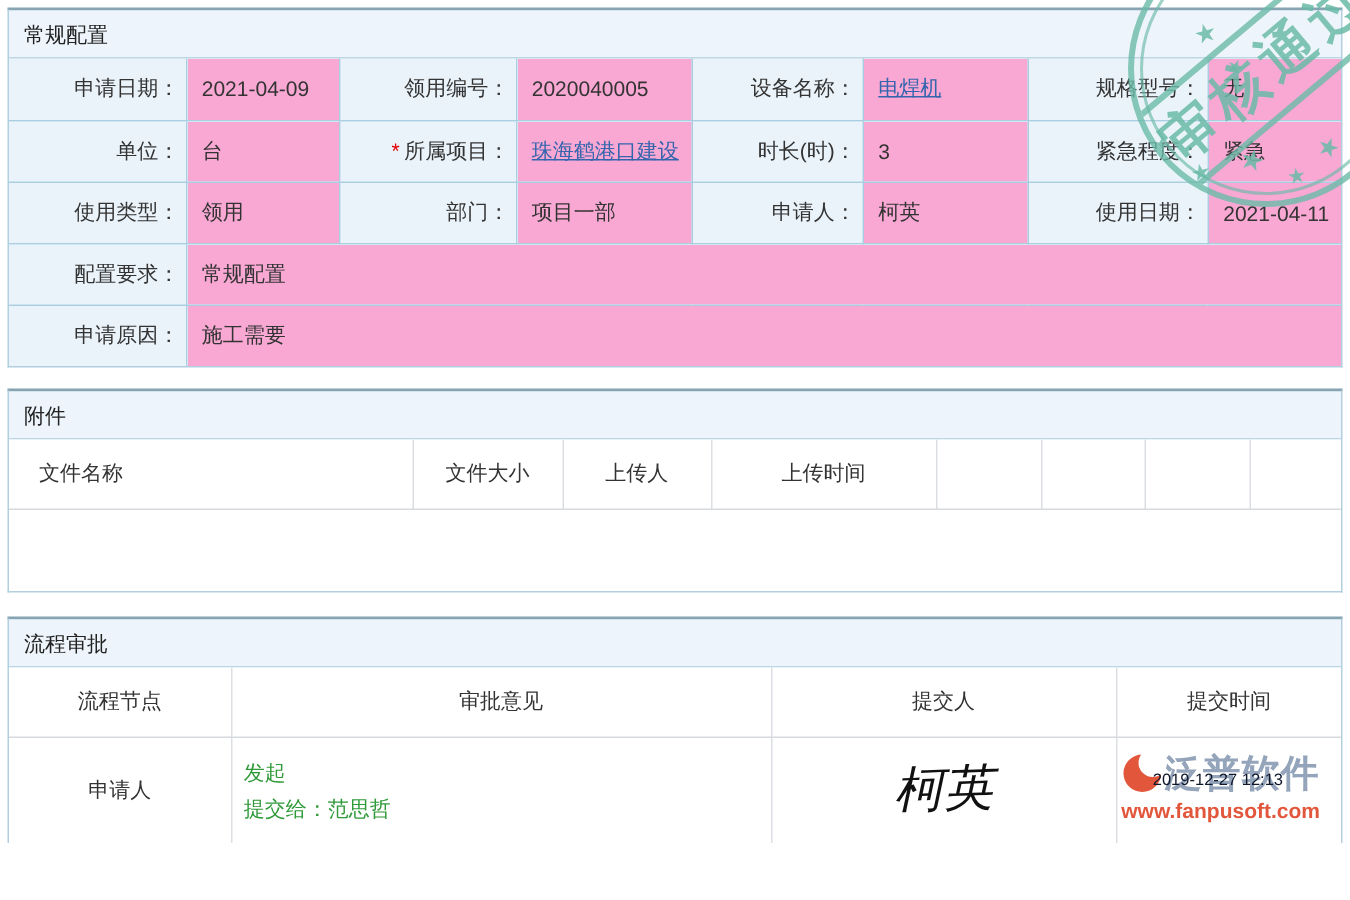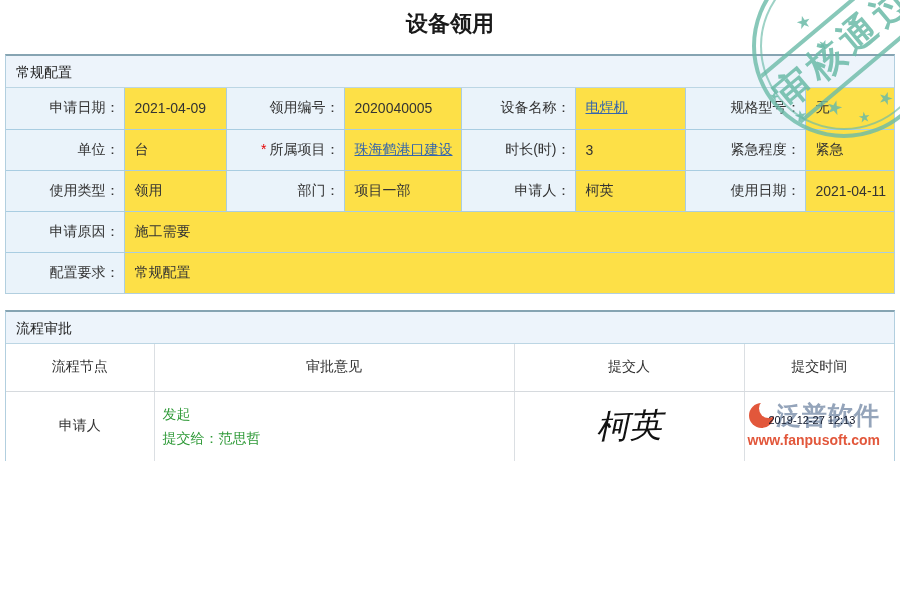--- a/index.html
+++ b/index.html
@@ -15,21 +15,21 @@
 
   table { border-collapse:collapse; table-layout:fixed; width:100%; }
 
   
   .info-table td { height:41px; font-size:14px; border:1px solid #a9cde1; overflow:hidden; white-space:nowrap; }
   .info-table tr:first-child td { border-top:none; }
   .info-table tr:last-child td { border-bottom:none; }
   .info-table td:first-child { border-left:none; }
   .info-table td:last-child { border-right:none; }
   .info-table .lbl { background:#eaf3fa; text-align:right; padding-right:4px; color:#333; }
-  .info-table .val { background:#fde047; text-align:left; padding-left:10px; }
+  .info-table .val { background:#f9a8d4; text-align:left; padding-left:10px; }
   .req { color:#e40000; margin-right:3px; }
   .link { color:#3465ad; text-decoration:underline; cursor:pointer; }
 
   
   .grid-table th { font-weight:normal; font-size:14px; color:#333; text-align:center;
     border-right:1px solid #dbdfe3; border-bottom:1px solid #d6dade; background:#fff; }
   .grid-table th:last-child { border-right:none; }
   .att-table th { height:46px; }
   .att-table th.left { text-align:left; padding-left:20px; }
   .att-empty { height:54px; background:#fff; }
@@ -63,21 +63,20 @@
   .stamp-band { position:absolute; top:50%; left:-30px; right:-30px; transform:translateY(-50%) rotate(-40deg);
     text-align:center; font-size:37px; font-weight:bold; letter-spacing:5px; padding:3px 0;
     border-top:4px solid rgba(106,186,167,.8); border-bottom:4px solid rgba(106,186,167,.8); }
   .st { position:absolute; line-height:1; }
 </style>
 </head>
 <body>
 
 <div class="page">
 
-  <h1 class="title">设备领用</h1>
 
   <section class="panel">
     <div class="panel-title">常规配置</div>
     <table class="info-table">
       <colgroup>
         <col style="width:118px">
           <col style="width:102px">
           <col style="width:118px">
           <col style="width:117px">
         <col style="width:114px">
@@ -110,31 +109,59 @@
         <td class="lbl">使用类型：</td>
         <td class="val">领用</td>
         <td class="lbl">部门：</td>
         <td class="val">项目一部</td>
         <td class="lbl">申请人：</td>
         <td class="val">柯英</td>
         <td class="lbl">使用日期：</td>
         <td class="val">2021-04-11</td>
       </tr>
       <tr>
+        <td class="lbl">配置要求：</td>
+        <td class="val" colspan="7">常规配置</td>
+      </tr>
+      <tr>
         <td class="lbl">申请原因：</td>
         <td class="val" colspan="7">施工需要</td>
-      </tr>
-      <tr>
-        <td class="lbl">配置要求：</td>
-        <td class="val" colspan="7">常规配置</td>
       </tr>
     </tbody>
       </table>
   </section>
 
+  <section class="panel" style="margin-top:14px;">
+    <div class="panel-title">附件</div>
+    <table class="grid-table att-table">
+      <colgroup>
+        <col style="width:269px">
+          <col style="width:100px">
+          <col style="width:99px">
+          <col style="width:150px">
+        <col style="width:70px">
+          <col style="width:69px">
+          <col style="width:70px">
+          <col>
+      </colgroup>
+      <tbody>
+          <tr>
+        <th class="left">文件名称</th>
+        <th>文件大小</th>
+        <th>上传人</th>
+        <th>上传时间</th>
+        <th></th>
+        <th></th>
+        <th></th>
+        <th></th>
+      </tr>
+    </tbody>
+      </table>
+    <div class="att-empty"></div>
+  </section>
 
   <section class="panel" style="margin-top:16px; border-bottom:none;">
     <div class="panel-title">流程审批</div>
     <table class="grid-table appr-table">
       <colgroup>
         <col style="width:148px">
           <col style="width:360px">
           <col style="width:230px">
           <col>
       </colgroup>

